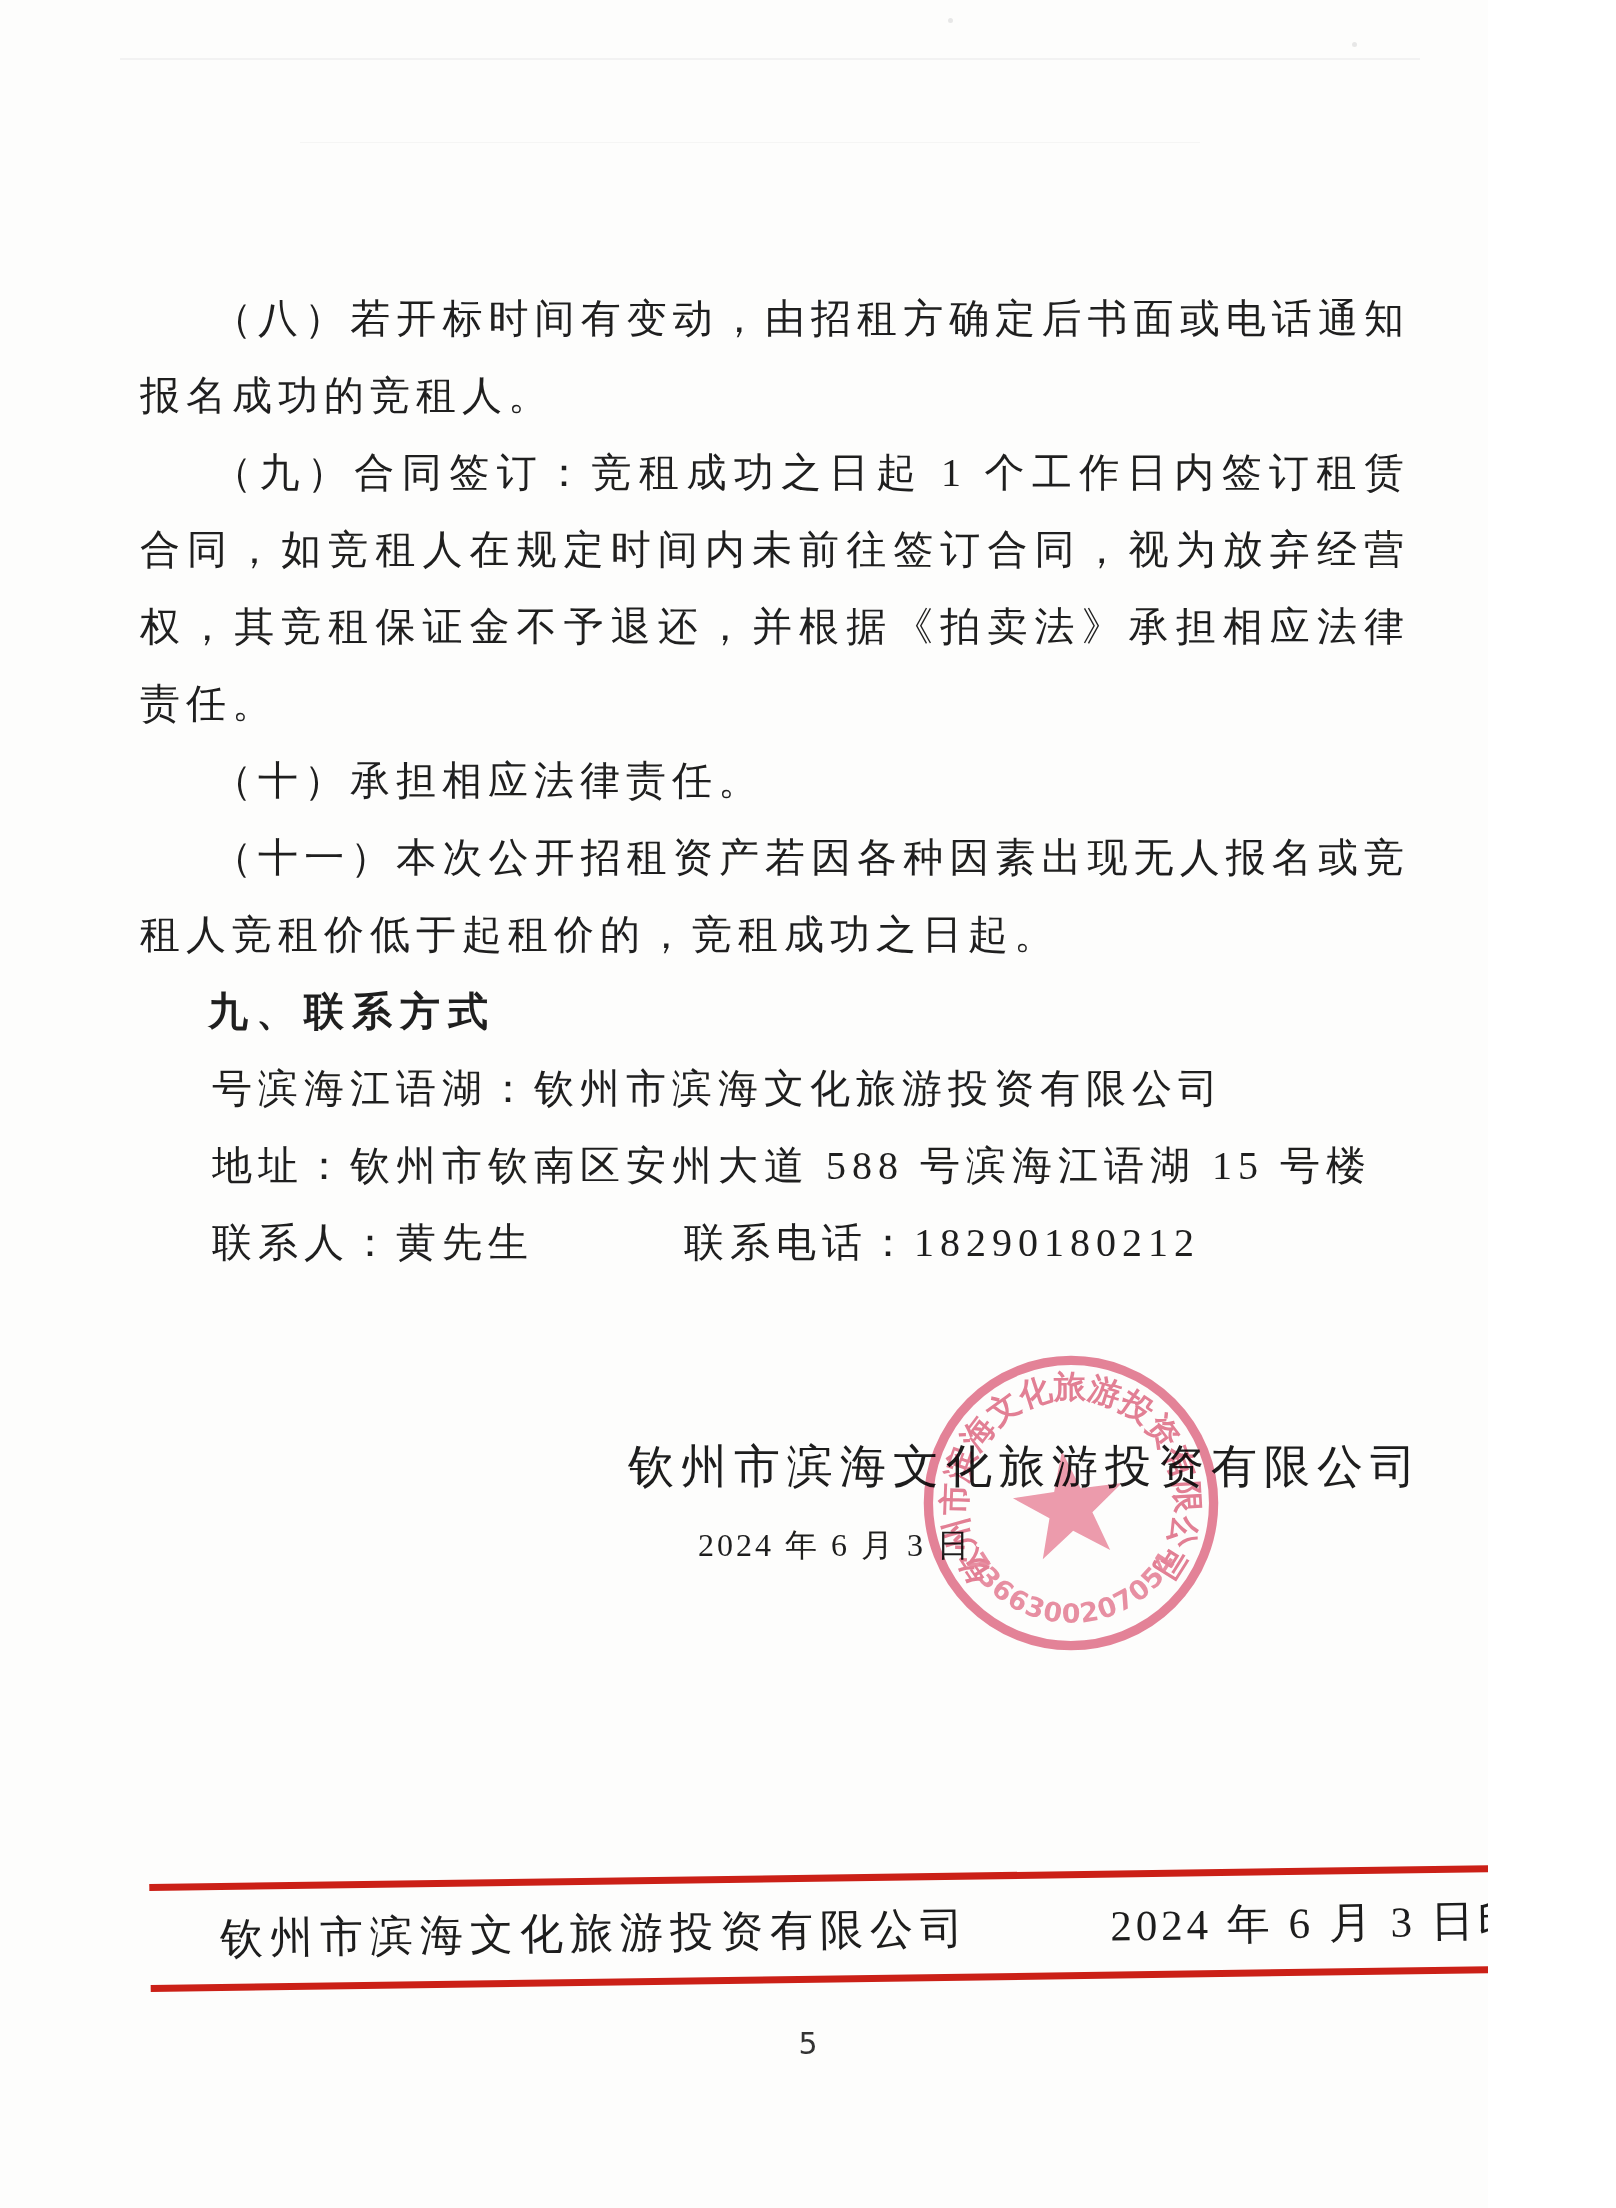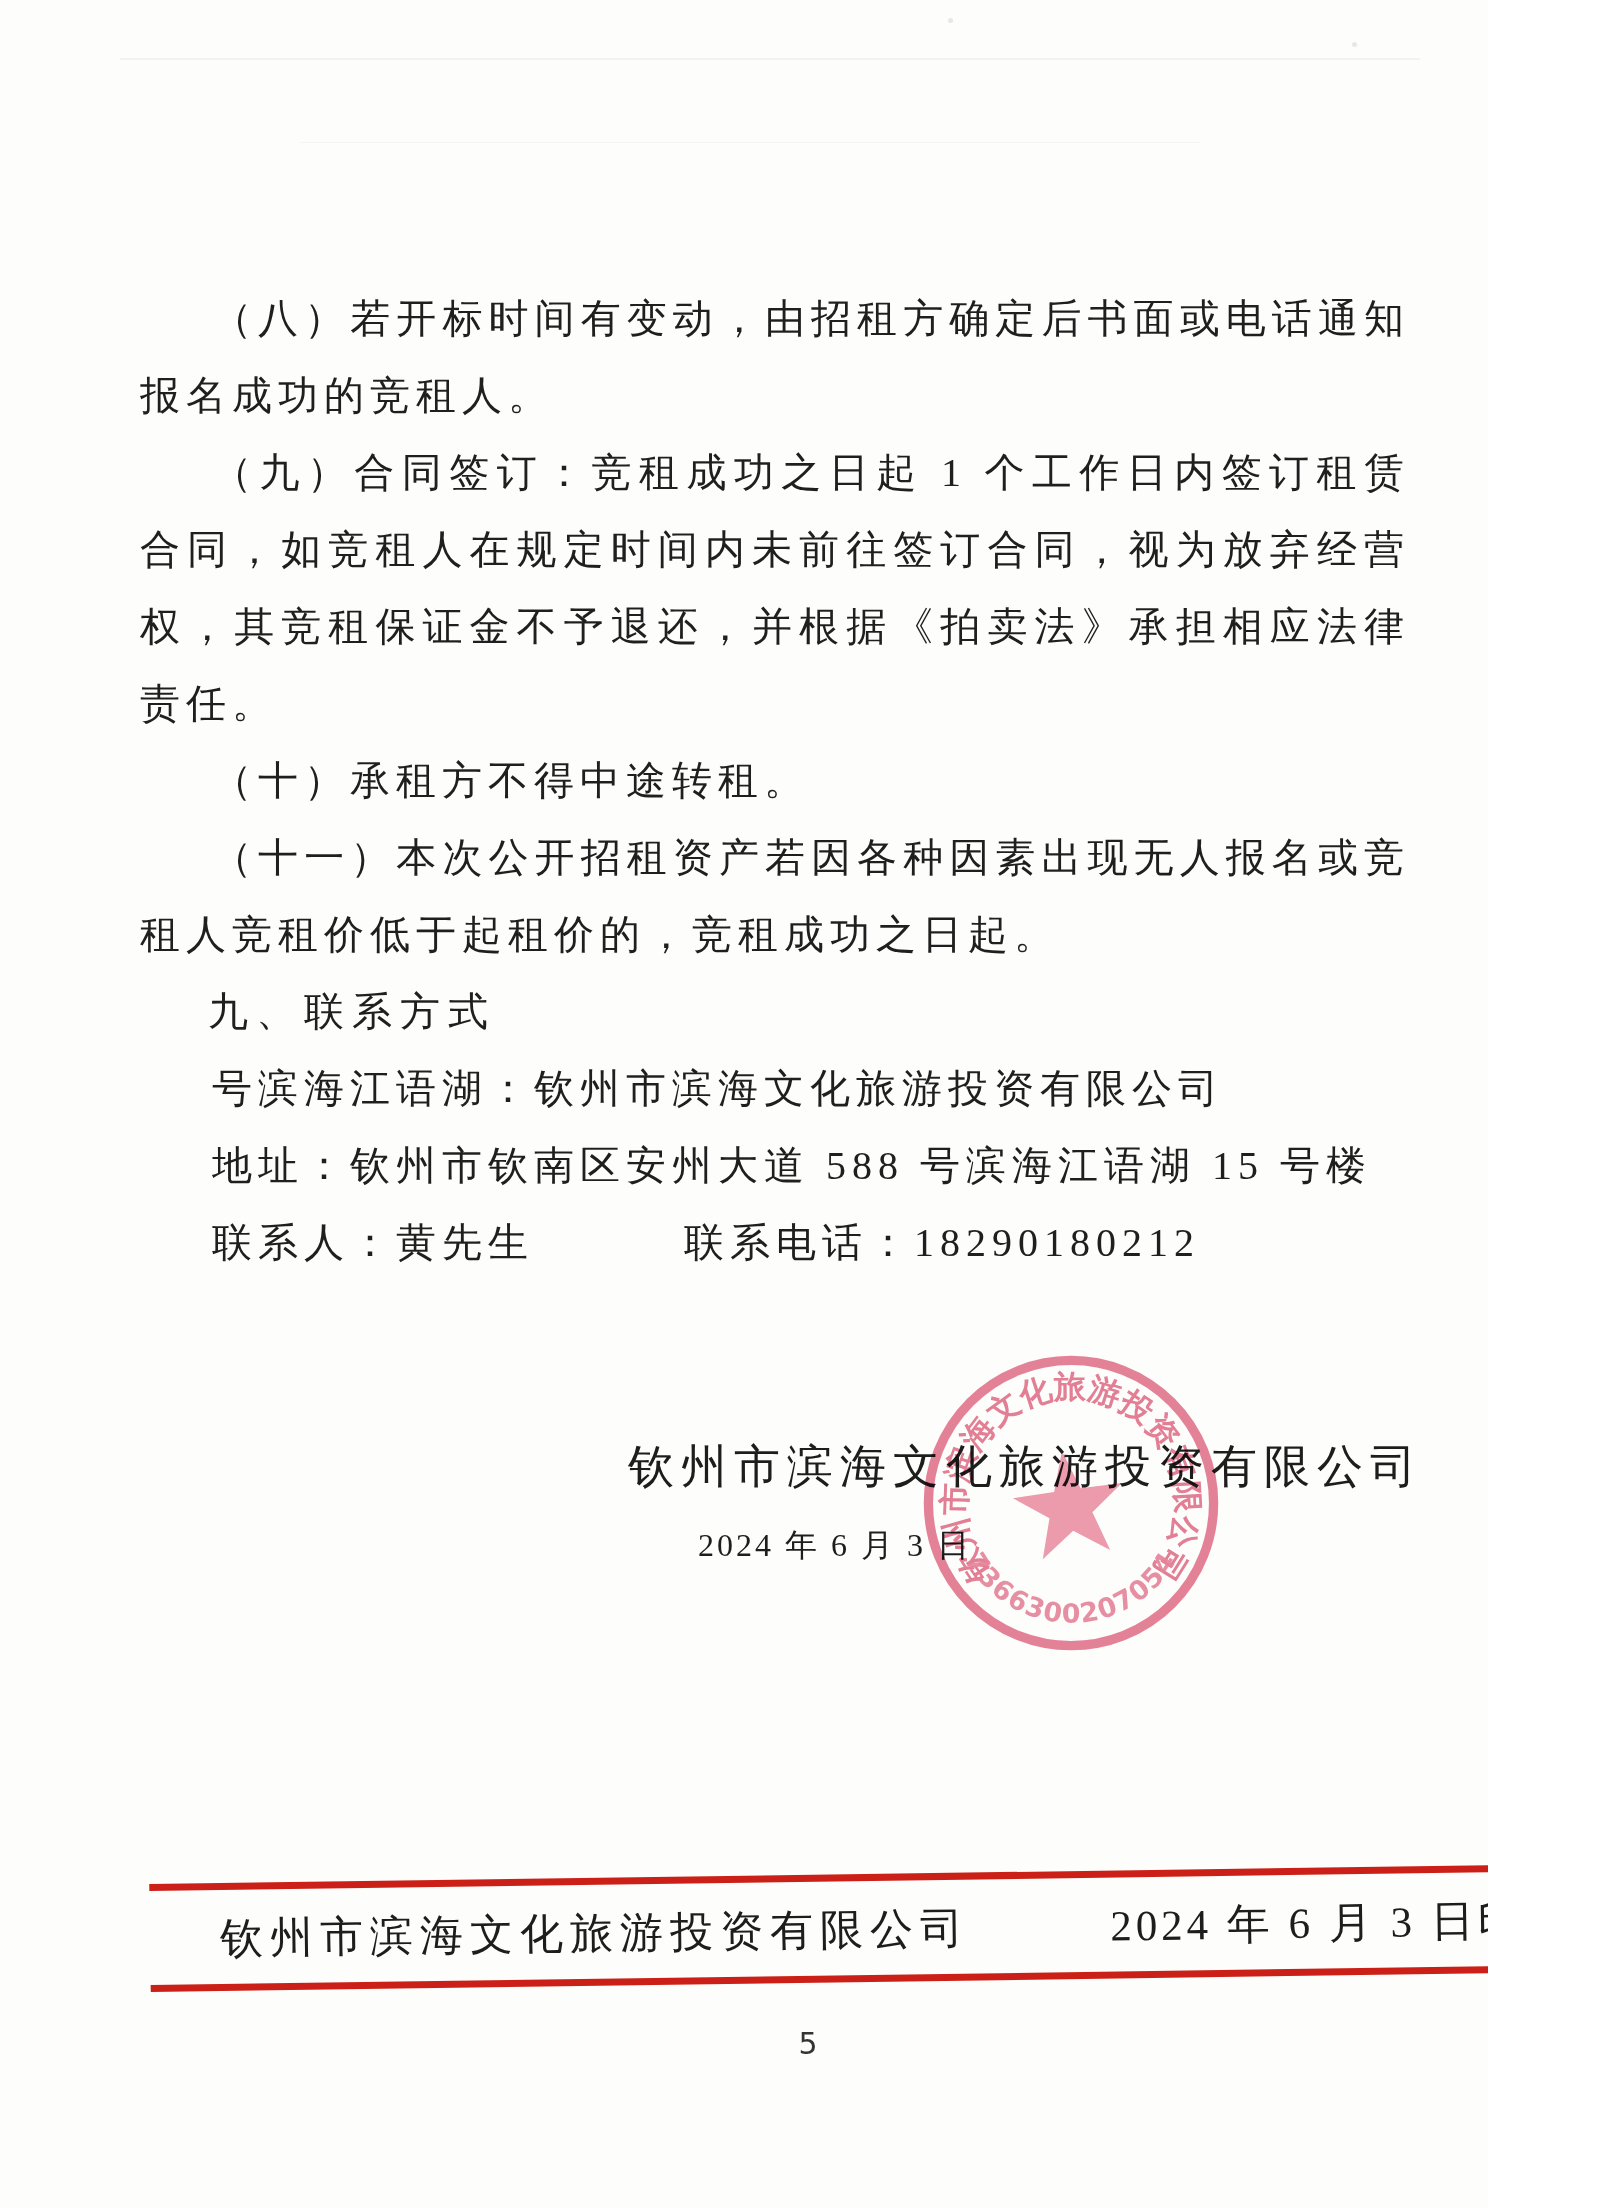--- a/index.html
+++ b/index.html
@@ -19,21 +19,21 @@
 
   
   .body-text{
     position:absolute;left:140px;top:280px;width:1270px;
     font-size:40px;line-height:77px;letter-spacing:6px;
     text-align:justify;text-justify:inter-ideograph;
     color:#1f1f1f;
   }
   .body-text p{margin:0;padding:0;}
   .body-text p.indent{text-indent:72px;}
-  .body-text p.heading{font-weight:normal;text-indent:68px;letter-spacing:8px;}
+  .body-text p.heading{font-weight:bold;text-indent:68px;letter-spacing:8px;}
   .contact-gap{display:inline-block;width:150px;}
 
   
   .sig-company{
     position:absolute;left:628px;top:1436px;
     font-size:46px;letter-spacing:7px;color:#1d1d1d;
     white-space:nowrap;z-index:2;
   }
   .sig-date{
     position:absolute;left:698px;top:1524px;
@@ -76,21 +76,21 @@
 <div class="page">
 
   <div class="streak s1"></div>
   <div class="streak s2"></div>
   <div class="speck" style="left:1352px;top:42px;"></div>
   <div class="speck" style="left:948px;top:18px;"></div>
 
   <div class="body-text">
     <p class="indent">（八）若开标时间有变动，由招租方确定后书面或电话通知报名成功的竞租人。</p>
     <p class="indent">（九）合同签订：竞租成功之日起 1 个工作日内签订租赁合同，如竞租人在规定时间内未前往签订合同，视为放弃经营权，其竞租保证金不予退还，并根据《拍卖法》承担相应法律责任。</p>
-    <p class="indent">（十）承租方不得中途转租。</p>
+    <p class="indent">（十）承担相应法律责任。</p>
     <p class="indent">（十一）本次公开招租资产若因各种因素出现无人报名或竞租人竞租价低于起租价的，竞租成功之日起。</p>
     <p class="heading">九、联系方式</p>
     <p class="indent">号滨海江语湖：钦州市滨海文化旅游投资有限公司</p>
     <p class="indent">地址：钦州市钦南区安州大道 588 号滨海江语湖 15 号楼</p>
     <p class="indent"><span>联系人：黄先生</span><span class="contact-gap"></span><span>联系电话：18290180212</span></p>
   </div>
 
   <div class="sig-company">钦州市滨海文化旅游投资有限公司</div>
   <div class="sig-date">2024 年 6 月 3 日</div>
 

